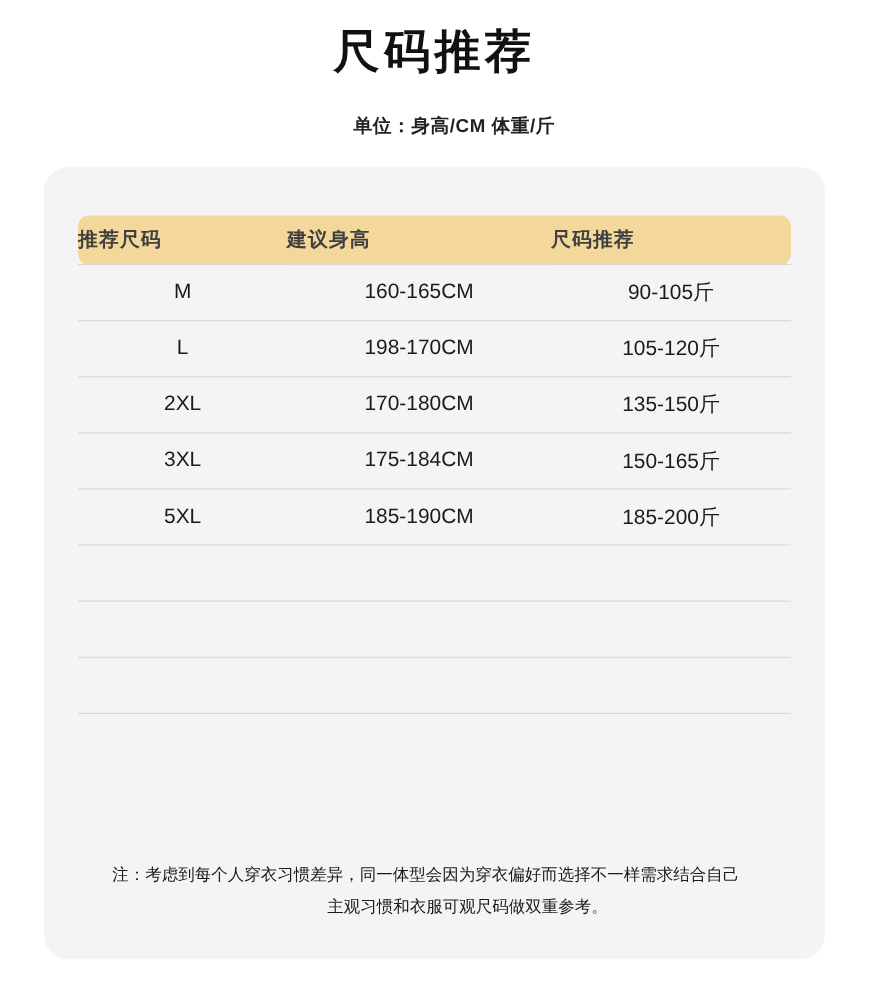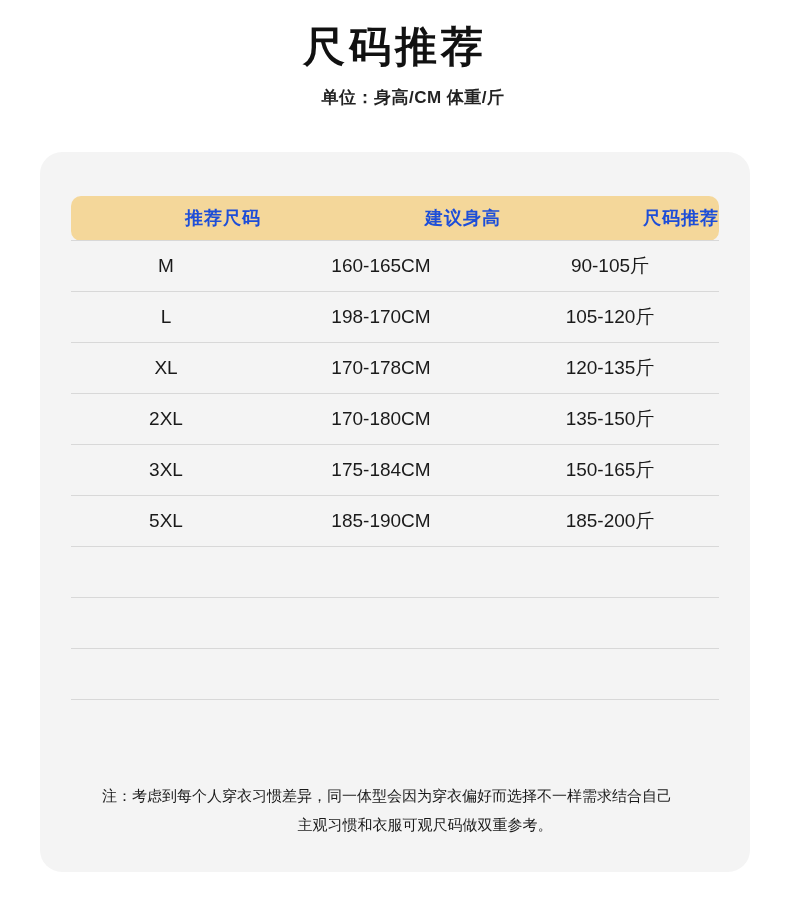--- a/index.html
+++ b/index.html
@@ -26,21 +26,21 @@
   }
   .title {
     font-size: 42px;
     font-weight: bold;
     letter-spacing: 4px;
     color: #111111;
     line-height: 1.2;
     margin: 0;
   }
   .subtitle {
-    margin-top: 14px;
+    margin-top: 31px;
     font-size: 17px;
     font-weight: bold;
     color: #222222;
     letter-spacing: 0.5px;
     padding-left: 36px;
   }
   .subtitle .unit-label {
     font-weight: bold;
   }
   .card {
@@ -61,24 +61,24 @@
   }
   table.size-table {
     border-collapse: collapse;
     width: 648px;
     table-layout: fixed;
   }
   table.size-table thead th {
     background: #f4d79a;
     font-size: 18px;
     font-weight: bold;
-    color: #1d4ed8;
+    color: #404040;
     height: 44px;
     padding: 0;
-    text-align: right;
+    text-align: left;
     letter-spacing: 1px;
   }
   table.size-table thead th:first-child {
     border-top-left-radius: 10px;
     border-bottom-left-radius: 10px;
   }
   table.size-table thead th:last-child {
     border-top-right-radius: 10px;
     border-bottom-right-radius: 10px;
   }
@@ -149,25 +149,20 @@
             <td>M</td>
             <td>160-165CM</td>
             <td>90-105斤</td>
           </tr>
           <tr>
             <td>L</td>
             <td>198-170CM</td>
             <td>105-120斤</td>
           </tr>
           <tr>
-            <td>XL</td>
-            <td>170-178CM</td>
-            <td>120-135斤</td>
-          </tr>
-          <tr>
             <td>2XL</td>
             <td>170-180CM</td>
             <td>135-150斤</td>
           </tr>
           <tr>
             <td>3XL</td>
             <td>175-184CM</td>
             <td>150-165斤</td>
           </tr>
           <tr>

